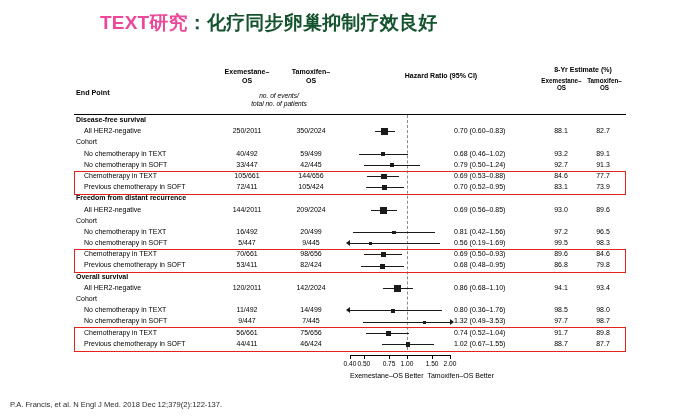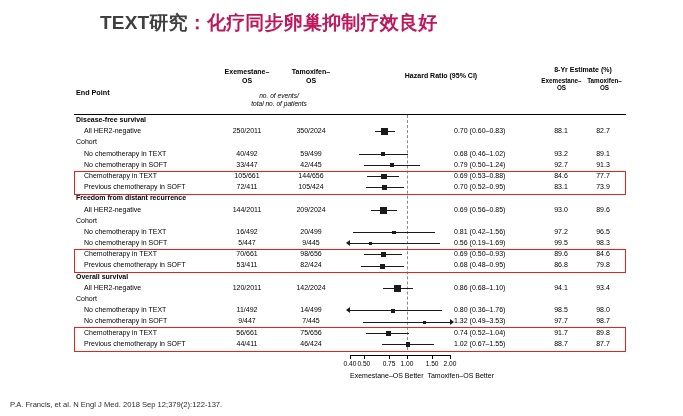--- a/index.html
+++ b/index.html
@@ -22,24 +22,24 @@
   .title {
     position: absolute;
     left: 100px;
     top: 10px;
     font-size: 19px;
     font-weight: bold;
     letter-spacing: 0.2px;
     white-space: nowrap;
   }
   .title .en {
-    color: #404040;
+    color: #ec4899;
   }
   .title .cn {
-    color: #be185d;
+    color: #14532d;
   }
   .figure {
     position: absolute;
     left: 74px;
     top: 62px;
     width: 552px;
     height: 330px;
   }
 
   
@@ -531,14 +531,14 @@
           <div class="tick" style="left: 376px;"></div>
           <div class="tick-lbl" style="left: 376px;">2.00</div>
         </div>
       <div class="axis-caption">
         <span>Exemestane–OS Better</span>&nbsp;&nbsp;<span>Tamoxifen–OS Better</span>
       </div>
     </div>
 
   </div>
 
-  <div class="citation">P.A. Francis, et al. N Engl J Med. 2018 Sep 12;379(2):122-137.</div>
+  <div class="citation">P.A. Francis, et al. N Engl J Med. 2018 Dec 12;379(2):122-137.</div>
 </div>
 
 </body></html>

